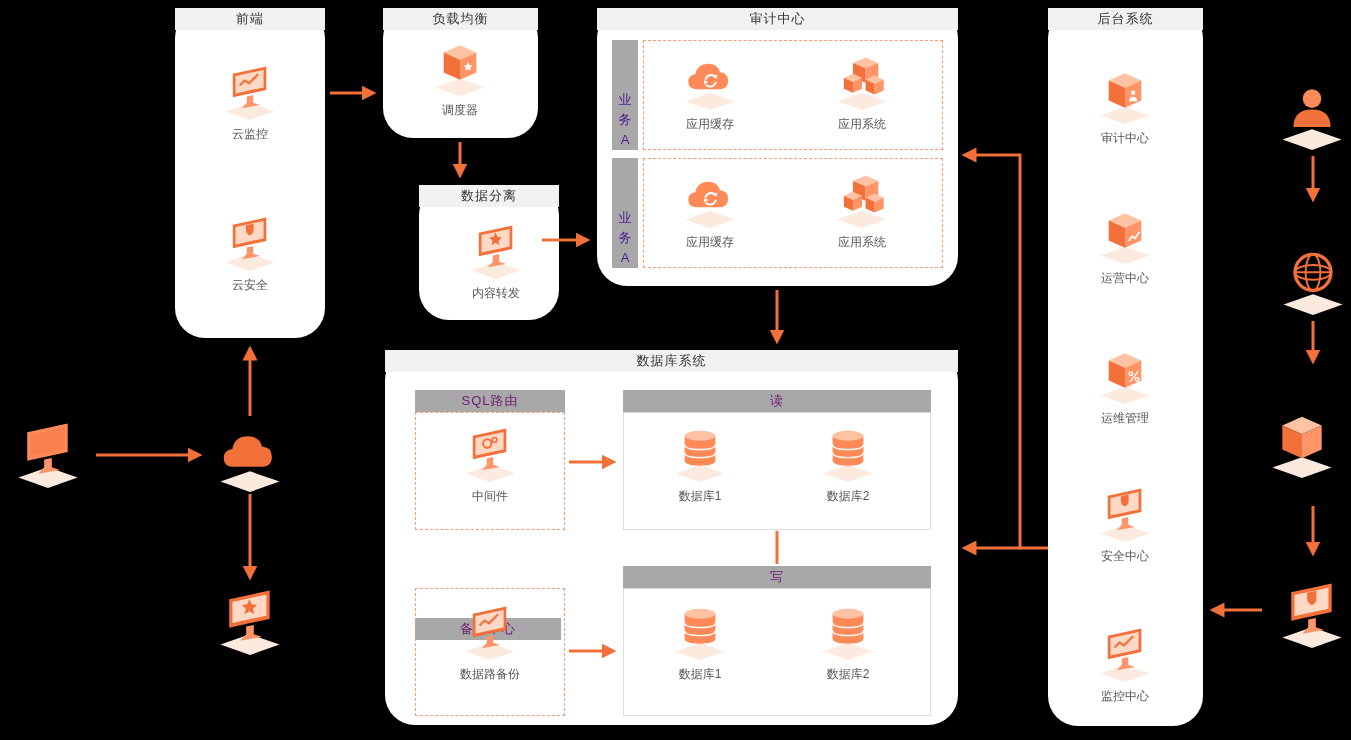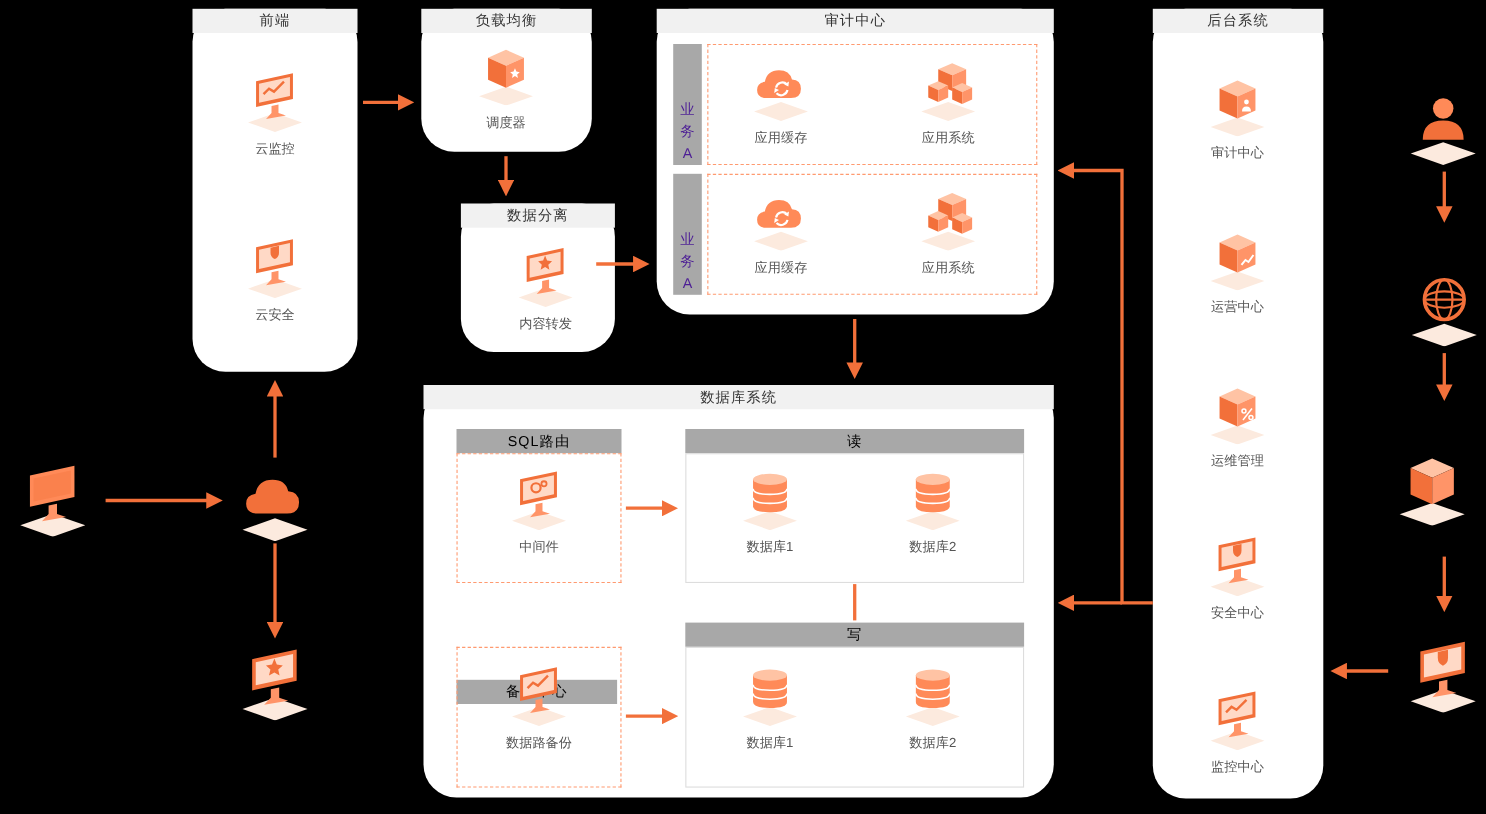--- a/index.html
+++ b/index.html
@@ -1,21 +1,21 @@
 <!DOCTYPE html>
 <html><head>
 <meta charset="utf-8">
 <style>
   html,body{margin:0;padding:0;background:#000;}
   .canvas{position:relative;width:1351px;height:740px;background:#000;overflow:hidden;
           font-family:"Liberation Sans","DejaVu Sans",sans-serif;}
   .panel{position:absolute;background:#fff;box-sizing:border-box;border-radius:30px;}
   .panel-header{height:22px;background:#f1f1f1;color:#333;font-size:13px;
                 display:flex;align-items:center;justify-content:center;letter-spacing:1px;}
-  .subbar{position:absolute;background:#a8a8a8;color:#000000;font-size:13px;height:22px;
+  .subbar{position:absolute;background:#a8a8a8;color:#701a75;font-size:13px;height:22px;
           display:flex;align-items:center;justify-content:center;letter-spacing:1px;}
   .dashedbox{position:absolute;border:1px dashed #ff9a70;box-sizing:border-box;}
   .solidbox{position:absolute;border:1px solid #ddd;box-sizing:border-box;}
   .biz-tab{position:absolute;background:#a8a8a8;color:#4c1d95;font-size:13px;
            display:flex;align-items:flex-end;justify-content:center;}
   .biz-tab span{display:block;width:15px;line-height:1.55;text-align:center;word-break:break-all;}
   .node{position:absolute;width:110px;display:flex;flex-direction:column;align-items:center;}
   .node svg{width:64px;height:58px;}
   .node-label{font-size:12px;color:#555;margin-top:2px;white-space:nowrap;text-align:center;}
   .ext{position:absolute;width:80px;display:flex;justify-content:center;}

